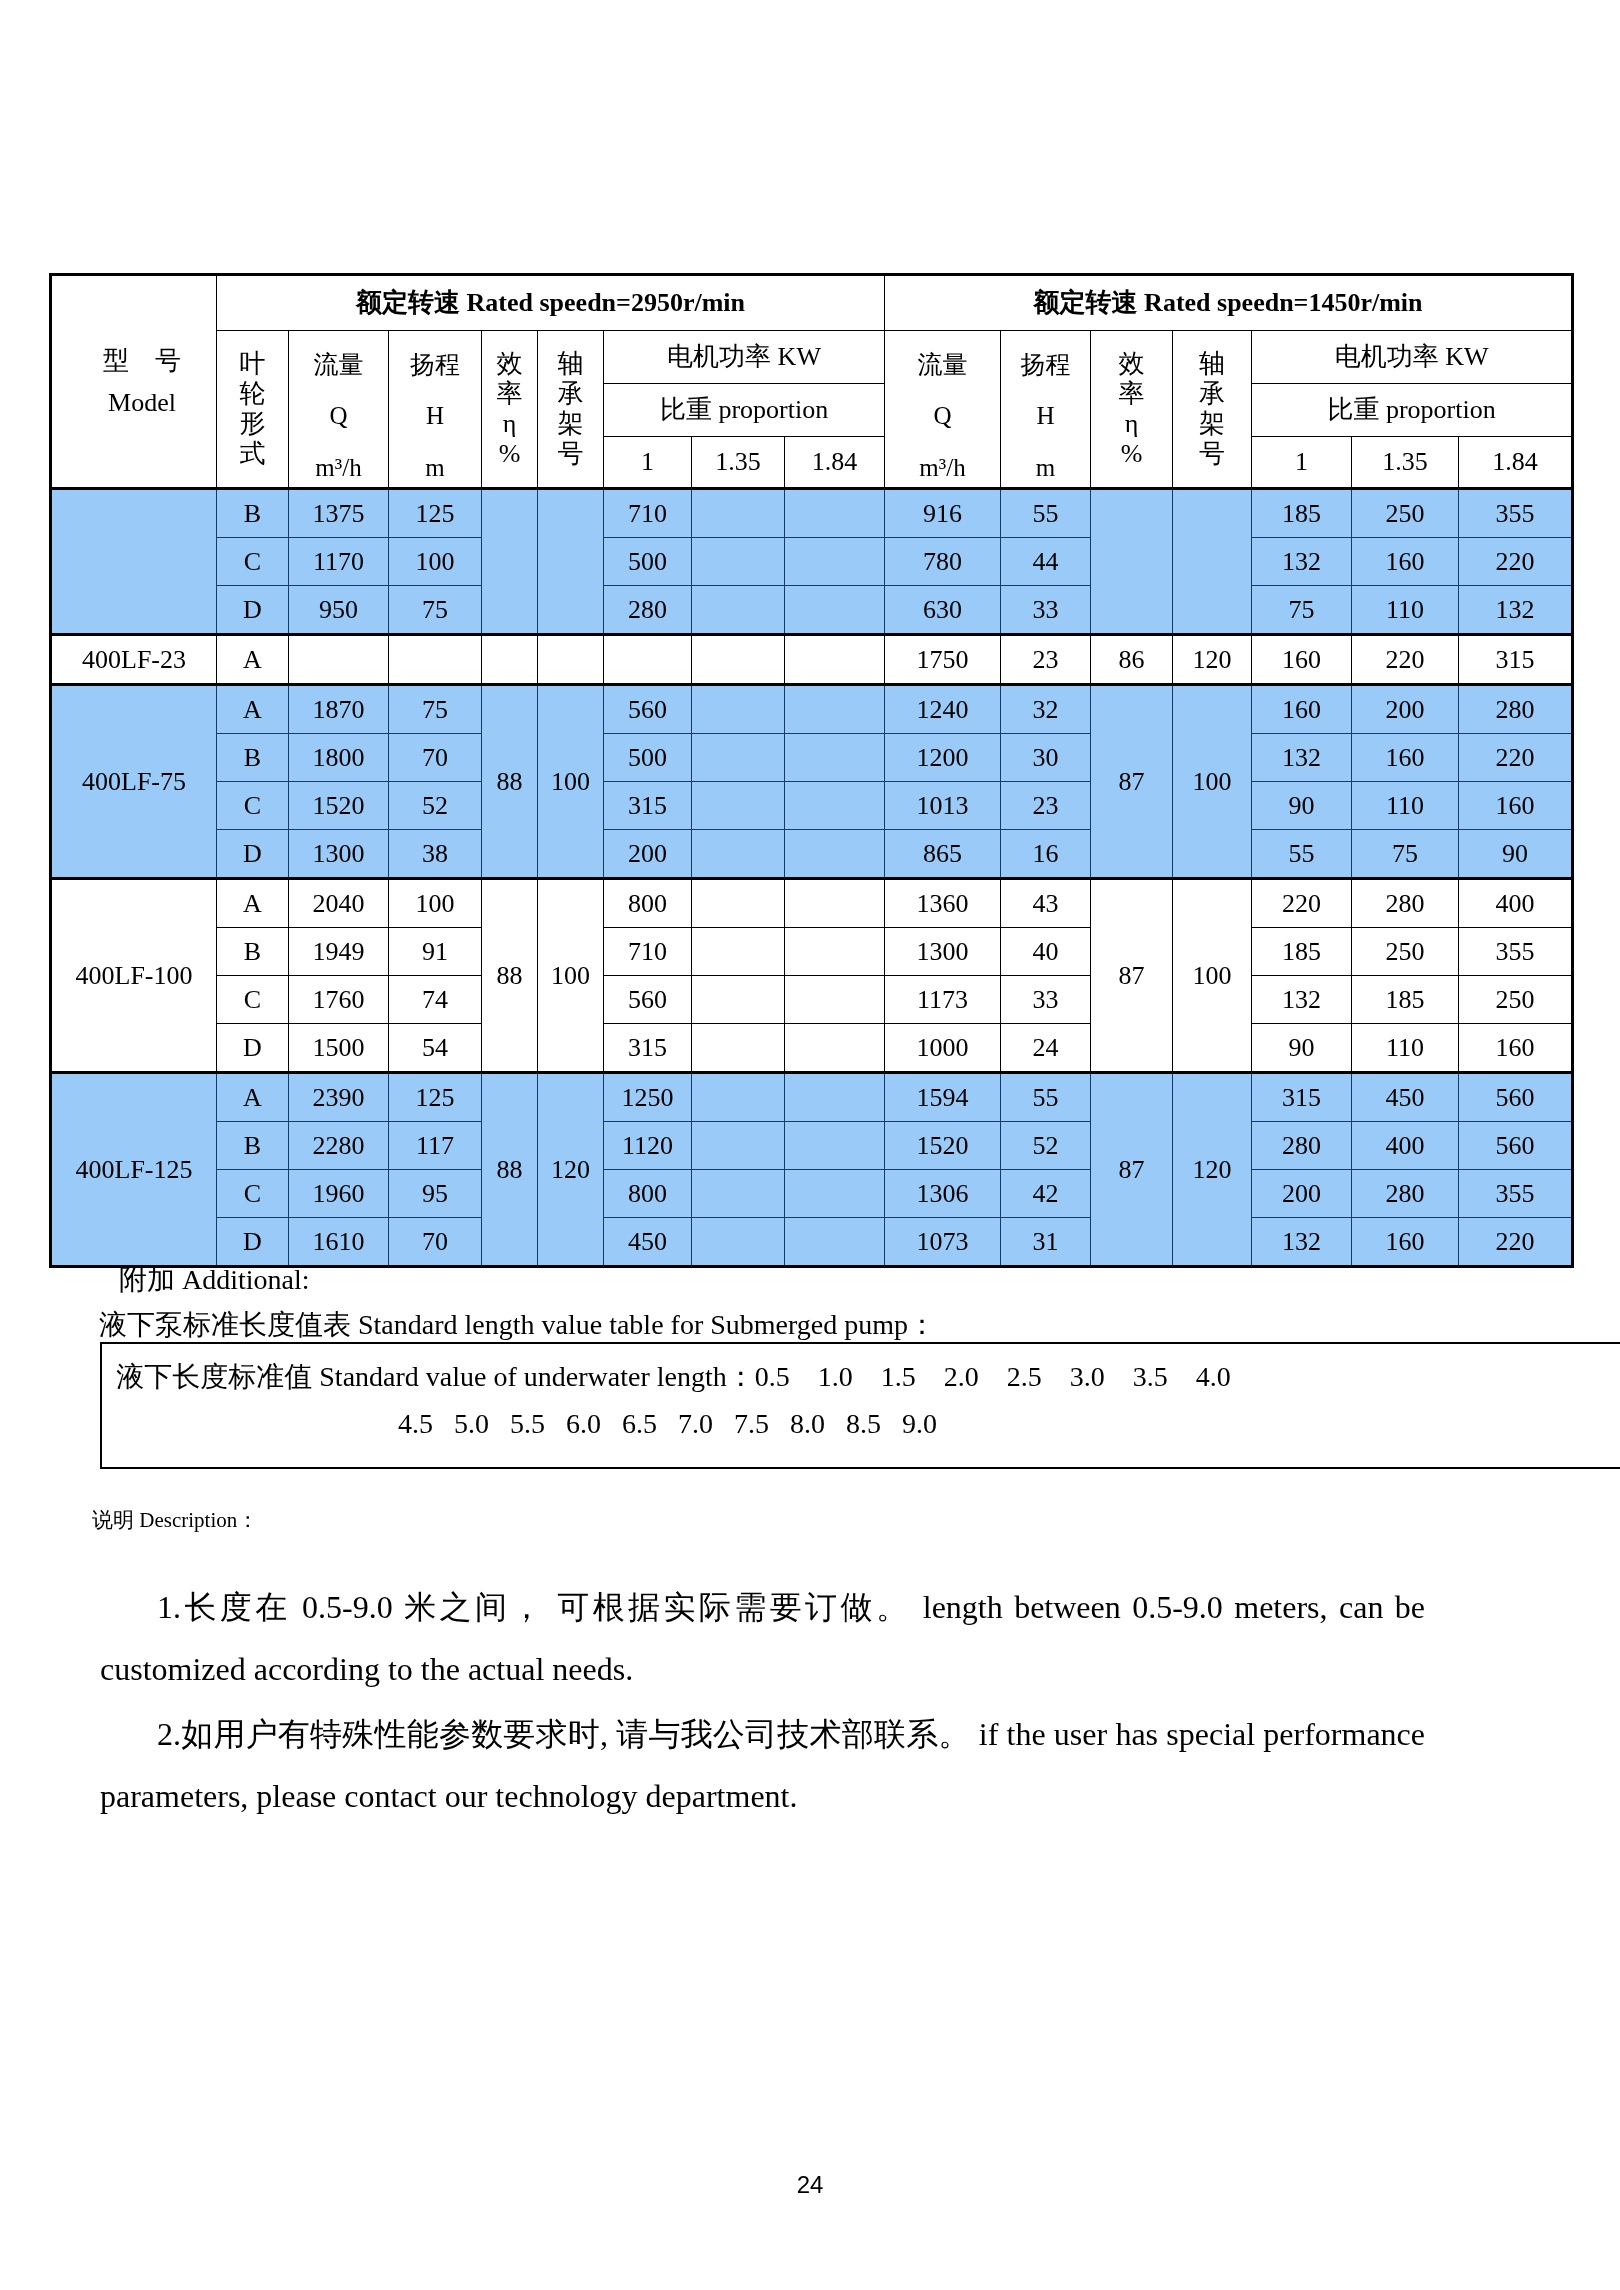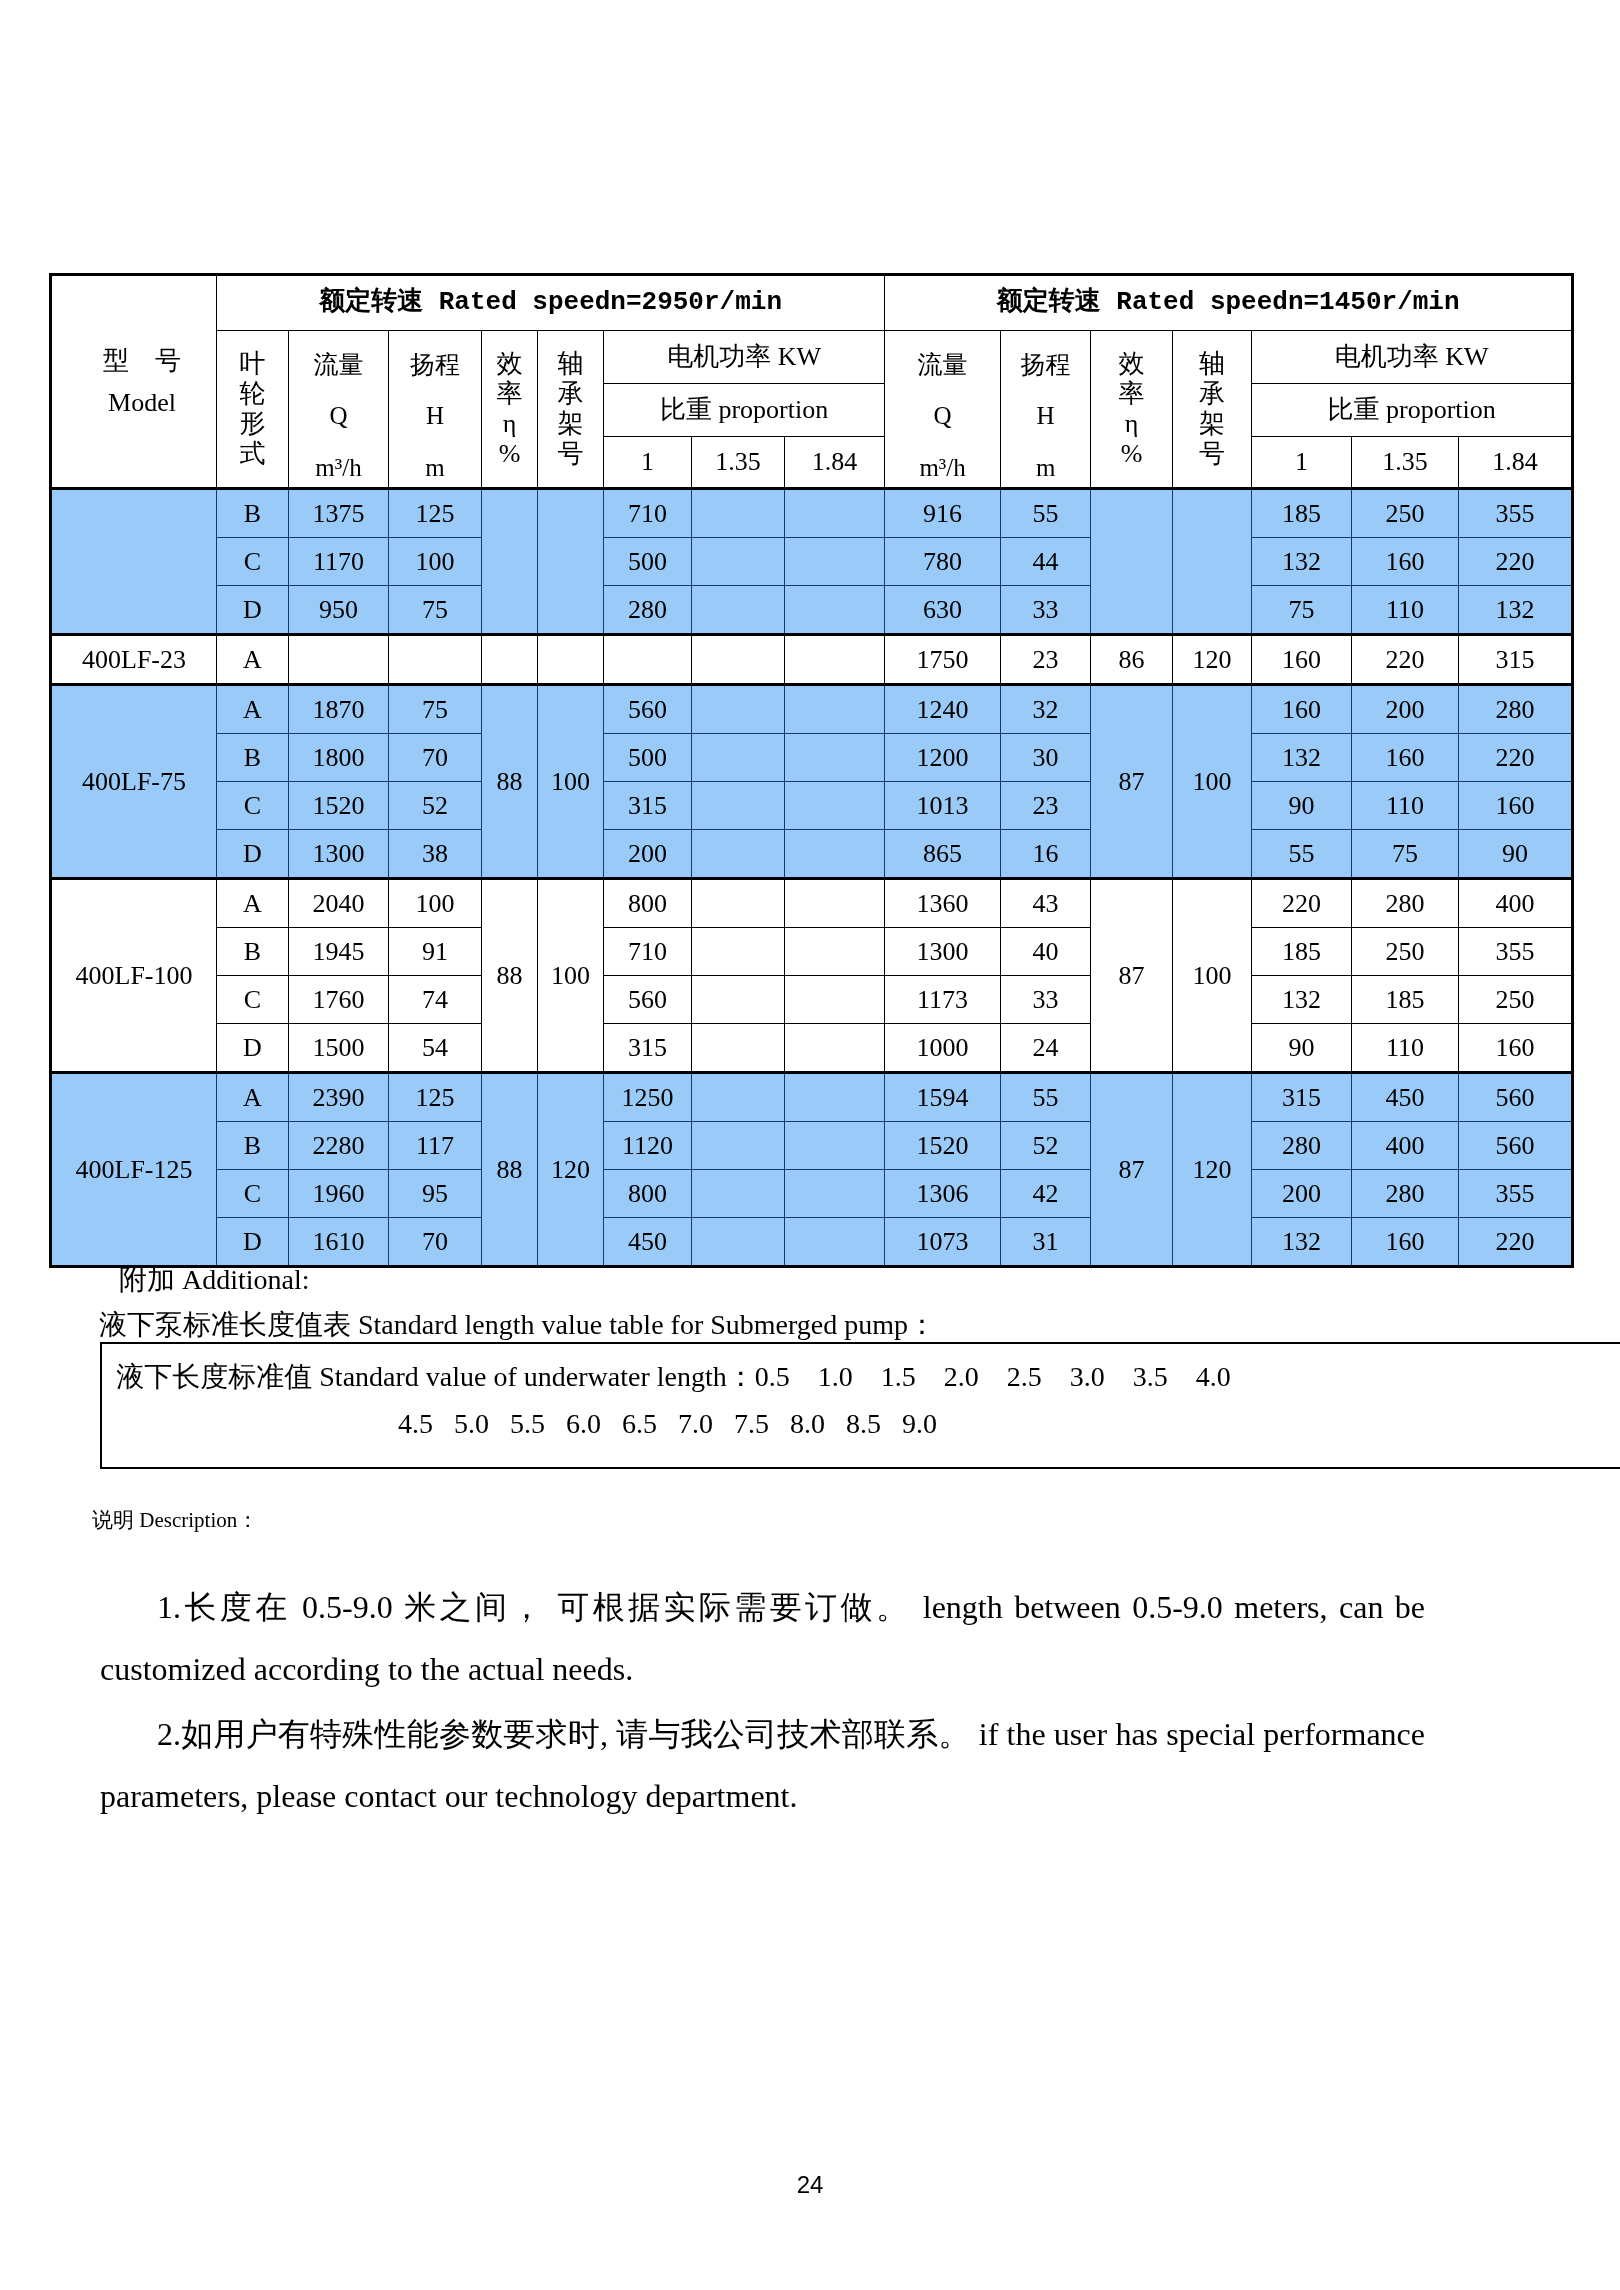--- a/index.html
+++ b/index.html
@@ -16,21 +16,21 @@
   }
   table.spec td {
     border:1.8px solid #000; text-align:center; vertical-align:middle;
     padding:0; font-size:26px; line-height:1.15; overflow:hidden;
   }
   tr.hr1 td { height:54px; }
   tr.hr2 td { height:52px; }
   tr.hr3 td { height:52px; }
   tr.hr4 td { height:50px; }
   tr.dr  td { height:47px; }
-  td.speed { font-weight:bold; font-size:28px; font-family:Liberation Mono, monospace; }
+  td.speed { font-weight:bold; font-size:28px; font-family:Liberation Serif, serif; }
   td.vert { white-space:pre-line; line-height:1.38; font-size:25px; }
   .stack div { line-height:1.5; font-size:25px;margin-top:14px; }
   td.mcell { font-size:26px; }
   .mstack div { line-height:1.6;padding-left:16px; }
   
   tr.b td { background:#9acaf7; border-color:#15396b; }
   
   tr.bs td { border-top:3.6px solid #000; }
   
   td.dv { border-left:3.6px solid #000; }
@@ -289,21 +289,21 @@
         <td class="dv">1360</td>
         <td>43</td>
         <td rowspan="4">87</td>
         <td rowspan="4">100</td>
         <td>220</td>
         <td>280</td>
         <td>400</td>
       </tr>
       <tr class="dr">
         <td>B</td>
-        <td>1945</td>
+        <td>1949</td>
         <td>91</td>
         <td>710</td>
         <td></td>
         <td></td>
         <td class="dv">1300</td>
         <td>40</td>
         <td>185</td>
         <td>250</td>
         <td>355</td>
       </tr>

